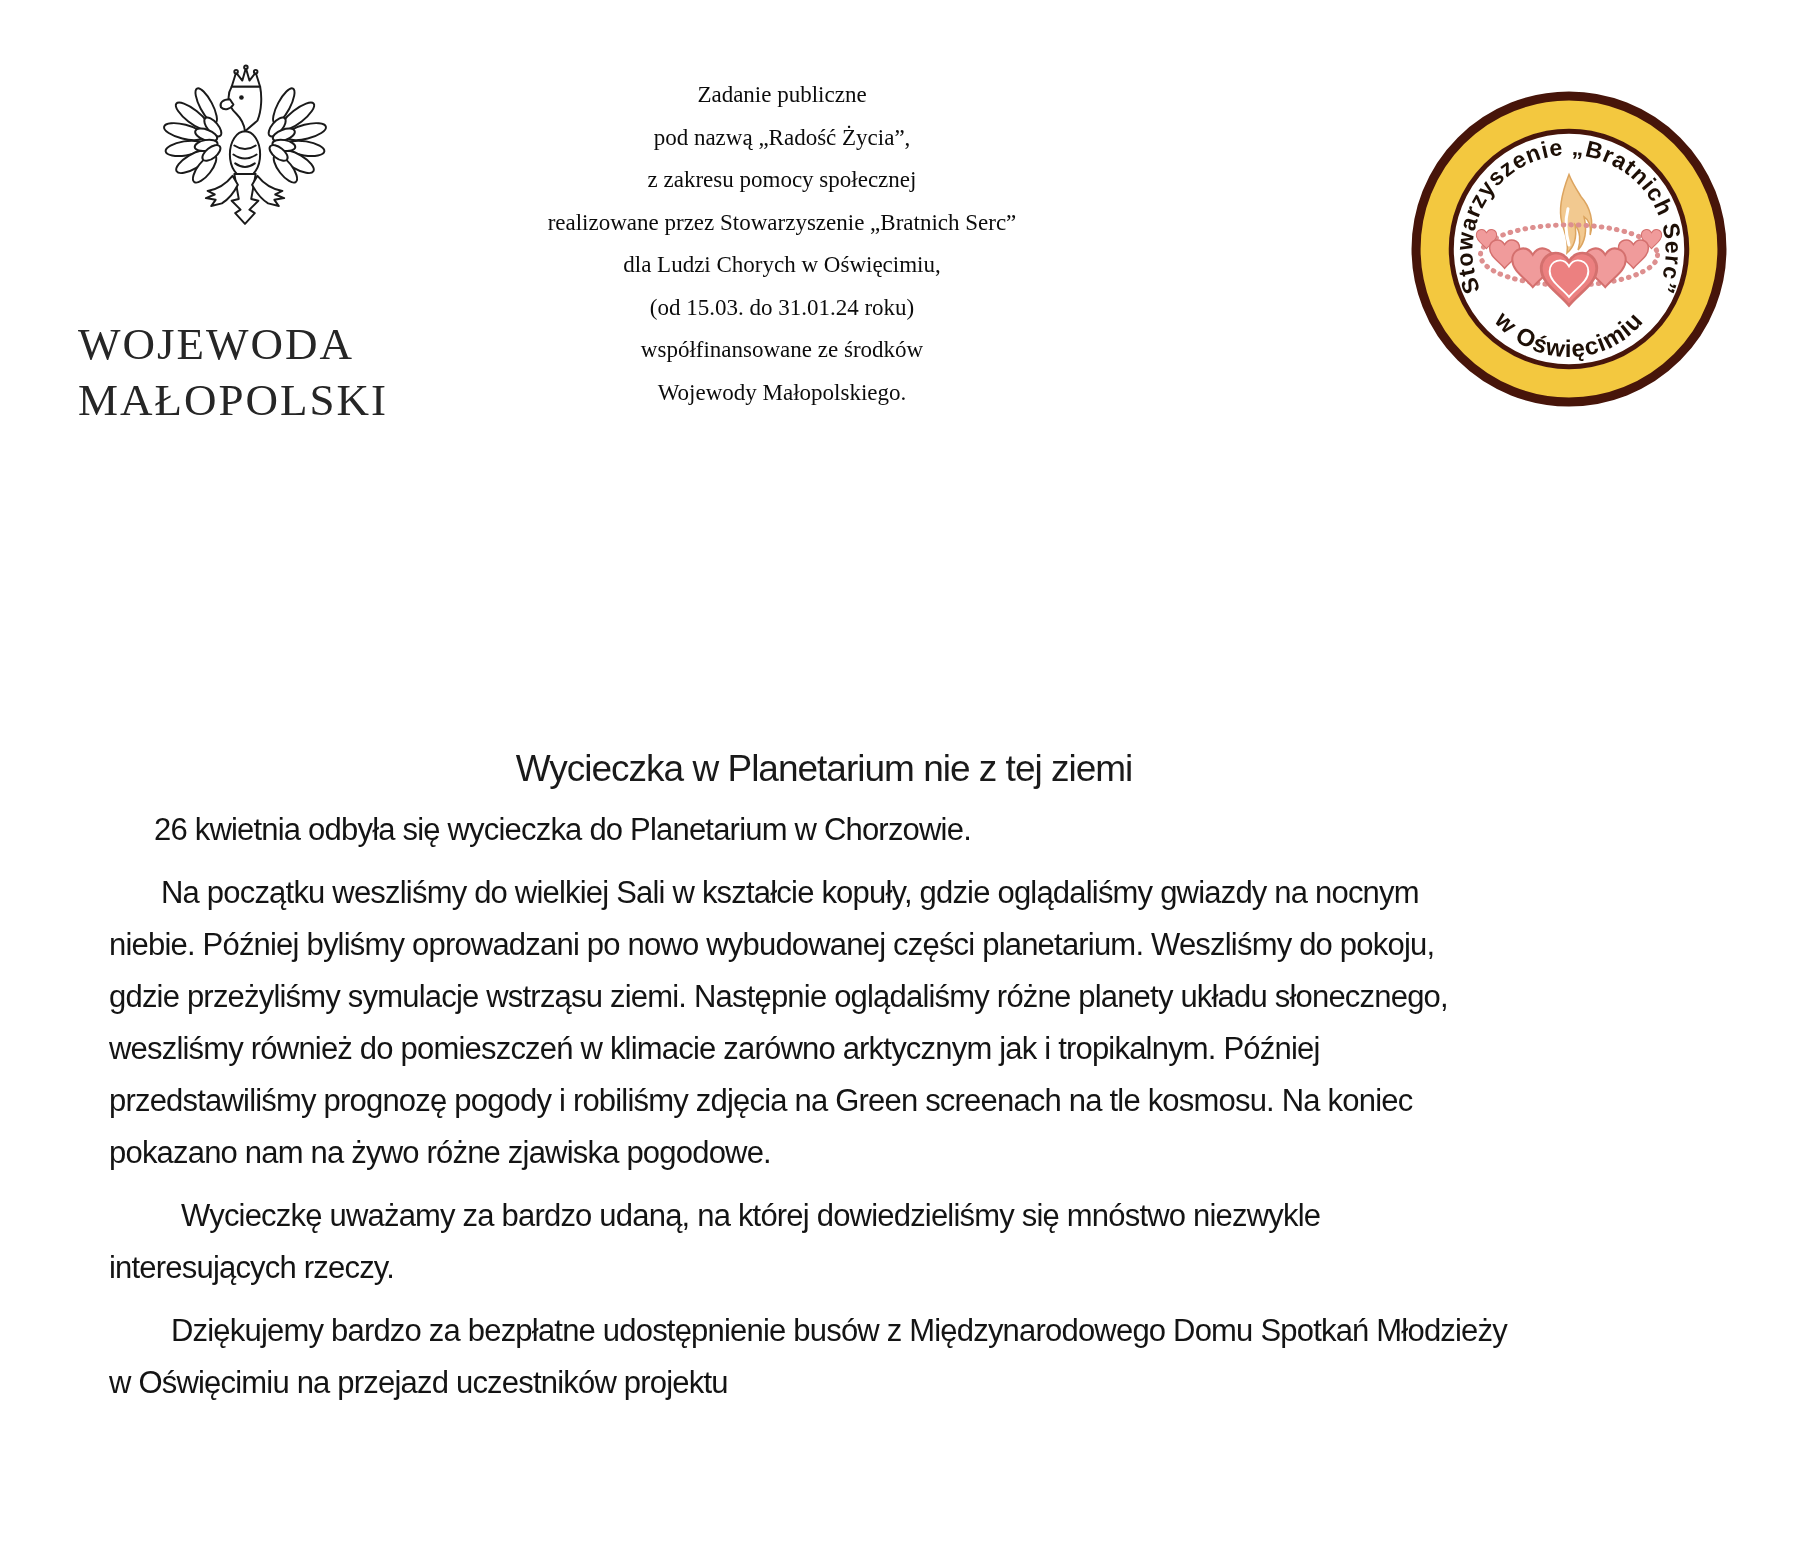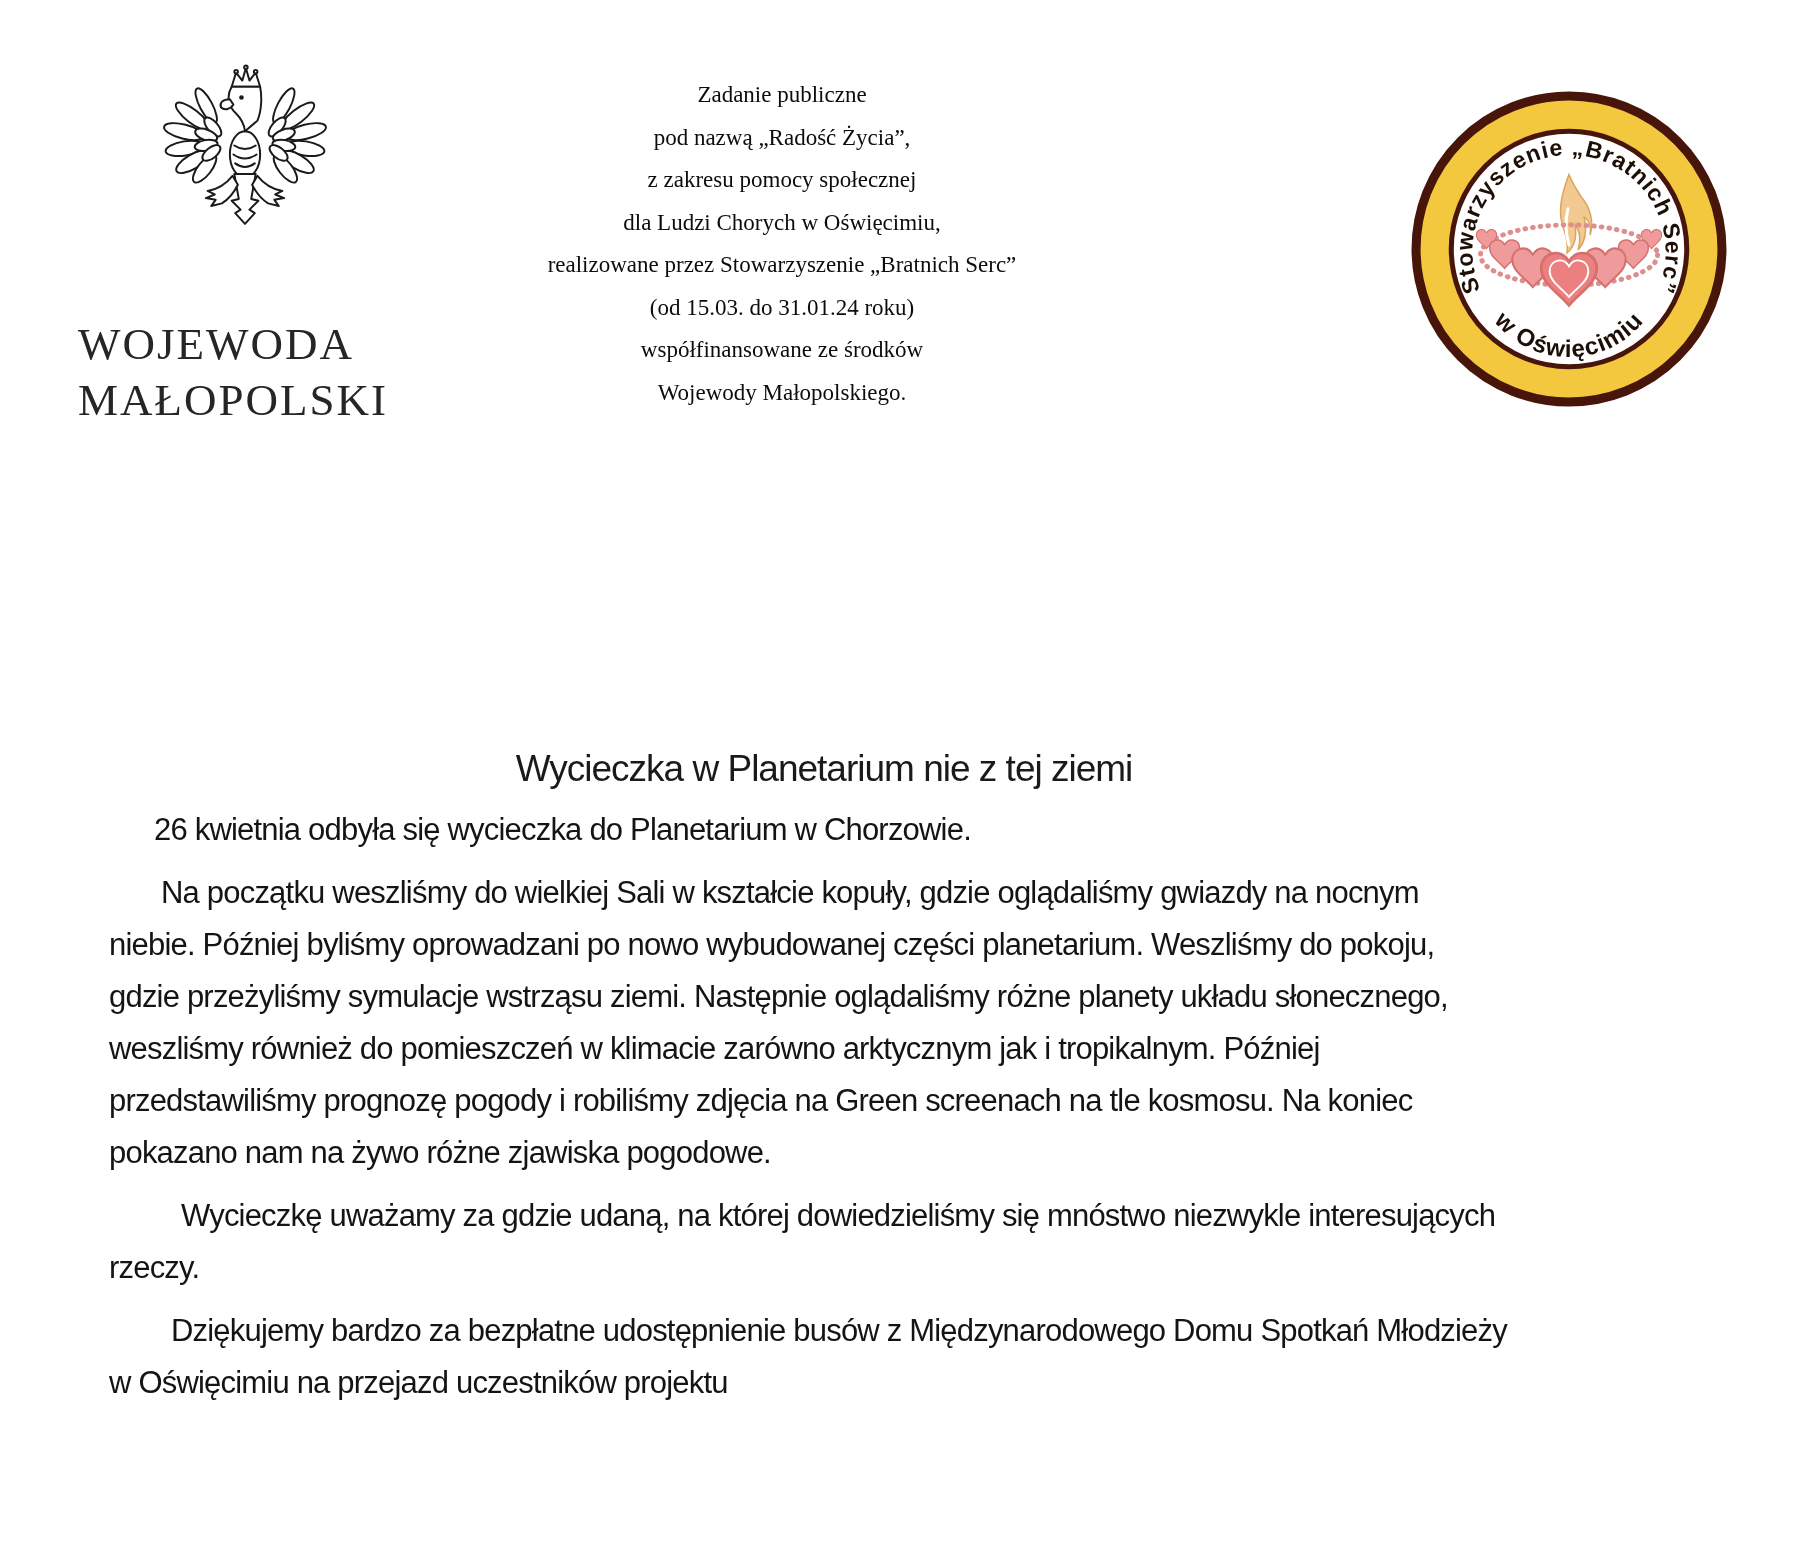--- a/index.html
+++ b/index.html
@@ -151,22 +151,22 @@
     <div class="coat-title">
       <div>WOJEWODA</div>
       <div>MAŁOPOLSKI</div>
     </div>
   </div>
 
   <div class="center-text">
     <div>Zadanie publiczne</div>
     <div>pod nazwą  „Radość Życia”,</div>
     <div>z zakresu pomocy społecznej</div>
+    <div>realizowane przez Stowarzyszenie „Bratnich Serc”</div>
     <div>dla Ludzi Chorych w Oświęcimiu,</div>
-    <div>realizowane przez Stowarzyszenie „Bratnich Serc”</div>
     <div>(od 15.03. do 31.01.24 roku)</div>
     <div>współfinansowane ze środków</div>
     <div>Wojewody Małopolskiego.</div>
   </div>
 
   <svg class="logo" width="322" height="322" viewBox="0 0 320 320">
     <defs>
       <path id="heartShape" d="M0 9 C-8 -4 -24 2 -24 15 C-24 28 -9 36 0 47 C9 36 24 28 24 15 C24 2 8 -4 0 9 Z"></path>
       <path id="logoArcTop" d="M 70 196 A 96 96 0 1 1 250 196" fill="none"></path>
       <path id="logoArcBottom" d="M 74 214 A 96 96 0 0 0 246 214" fill="none"></path>
@@ -200,17 +200,17 @@
     </text>
     <text class="logo-arc-text" font-size="24" letter-spacing="1">
       <textPath href="#logoArcBottom" startOffset="50%" text-anchor="middle">w Oświęcimiu</textPath>
     </text>
   </svg>
 
   <main class="content">
     <h1>Wycieczka w Planetarium nie z tej ziemi</h1>
     <p class="para1">26 kwietnia odbyła się wycieczka do Planetarium w Chorzowie.</p>
     <p class="para2">Na początku weszliśmy do wielkiej Sali w kształcie kopuły, gdzie oglądaliśmy gwiazdy na nocnym niebie. Później byliśmy oprowadzani po nowo wybudowanej części planetarium. Weszliśmy do pokoju, gdzie przeżyliśmy symulacje wstrząsu ziemi. Następnie  oglądaliśmy różne planety układu słonecznego, weszliśmy również do pomieszczeń w klimacie zarówno arktycznym jak i tropikalnym. Później przedstawiliśmy prognozę pogody i robiliśmy zdjęcia na Green screenach na tle kosmosu. Na koniec pokazano nam na żywo różne zjawiska pogodowe.</p>
-    <p class="para3">Wycieczkę uważamy za gdzie udaną, na której dowiedzieliśmy się mnóstwo niezwykle interesujących rzeczy.</p>
+    <p class="para3">Wycieczkę uważamy za bardzo udaną, na której dowiedzieliśmy się mnóstwo niezwykle interesujących rzeczy.</p>
     <p class="para4">Dziękujemy bardzo za bezpłatne udostępnienie busów z Międzynarodowego Domu Spotkań Młodzieży w Oświęcimiu na przejazd uczestników projektu</p>
   </main>
 
 </div>
 
 </body></html>

